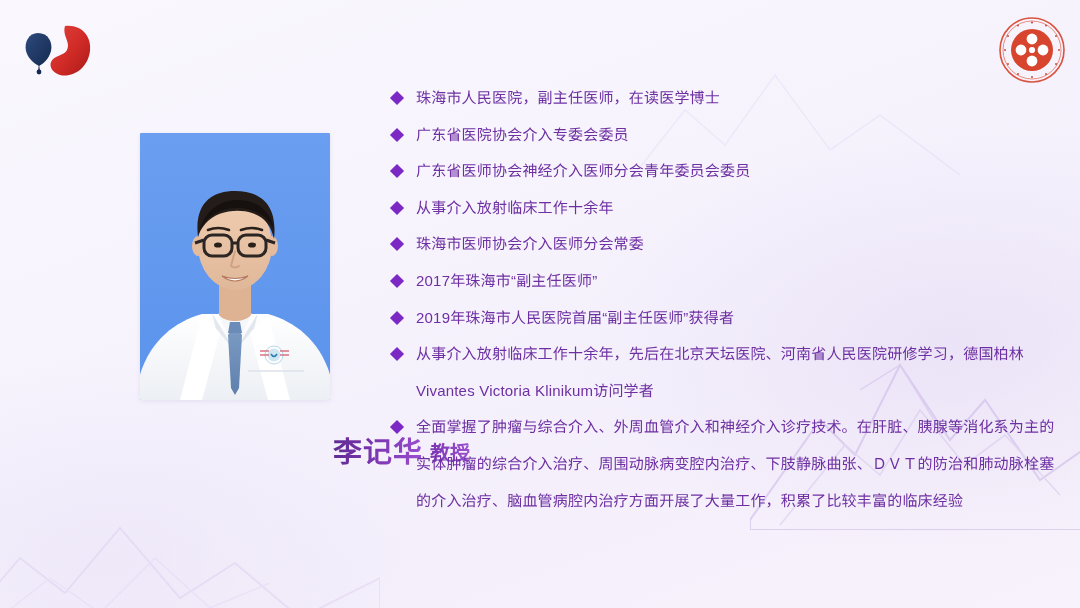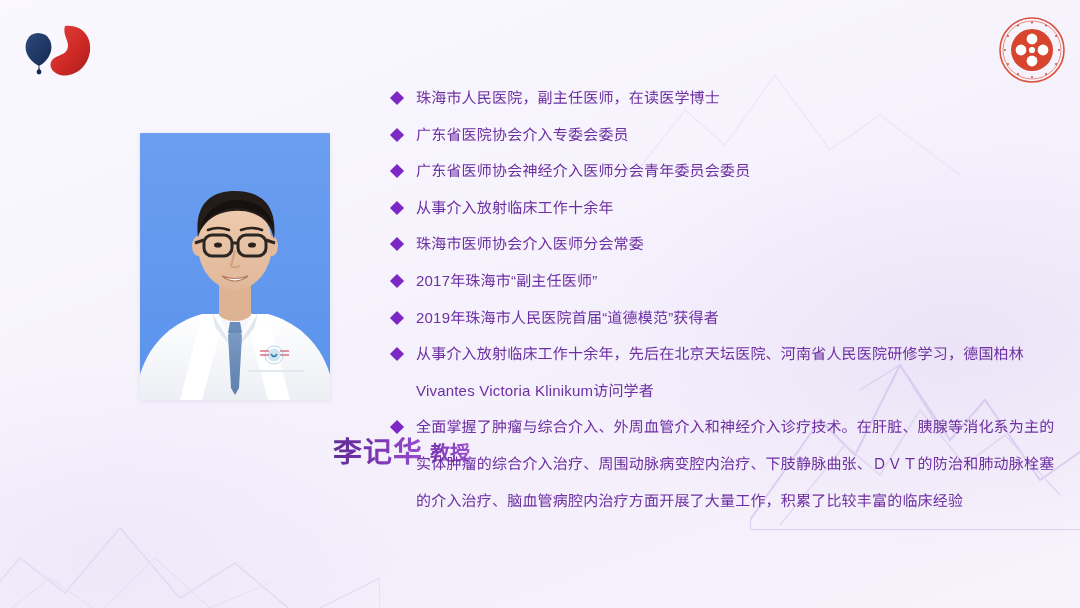--- a/index.html
+++ b/index.html
@@ -326,21 +326,21 @@
       <li class="bio-item">
         <span class="bio-bullet"></span>
         <span class="bio-text">珠海市医师协会介入医师分会常委</span>
       </li>
       <li class="bio-item">
         <span class="bio-bullet"></span>
         <span class="bio-text">2017年珠海市“副主任医师”</span>
       </li>
       <li class="bio-item">
         <span class="bio-bullet"></span>
-        <span class="bio-text">2019年珠海市人民医院首届“道德模范”获得者</span>
+        <span class="bio-text">2019年珠海市人民医院首届“副主任医师”获得者</span>
       </li>
       <li class="bio-item">
         <span class="bio-bullet"></span>
         <span class="bio-text">从事介入放射临床工作十余年，先后在北京天坛医院、河南省人民医院研修学习，德国柏林Vivantes Victoria Klinikum访问学者</span>
       </li>
       <li class="bio-item">
         <span class="bio-bullet"></span>
         <span class="bio-text">全面掌握了肿瘤与综合介入、外周血管介入和神经介入诊疗技术。在肝脏、胰腺等消化系为主的实体肿瘤的综合介入治疗、周围动脉病变腔内治疗、下肢静脉曲张、ＤＶＴ的防治和肺动脉栓塞的介入治疗、脑血管病腔内治疗方面开展了大量工作，积累了比较丰富的临床经验</span>
       </li>
     </ul>

